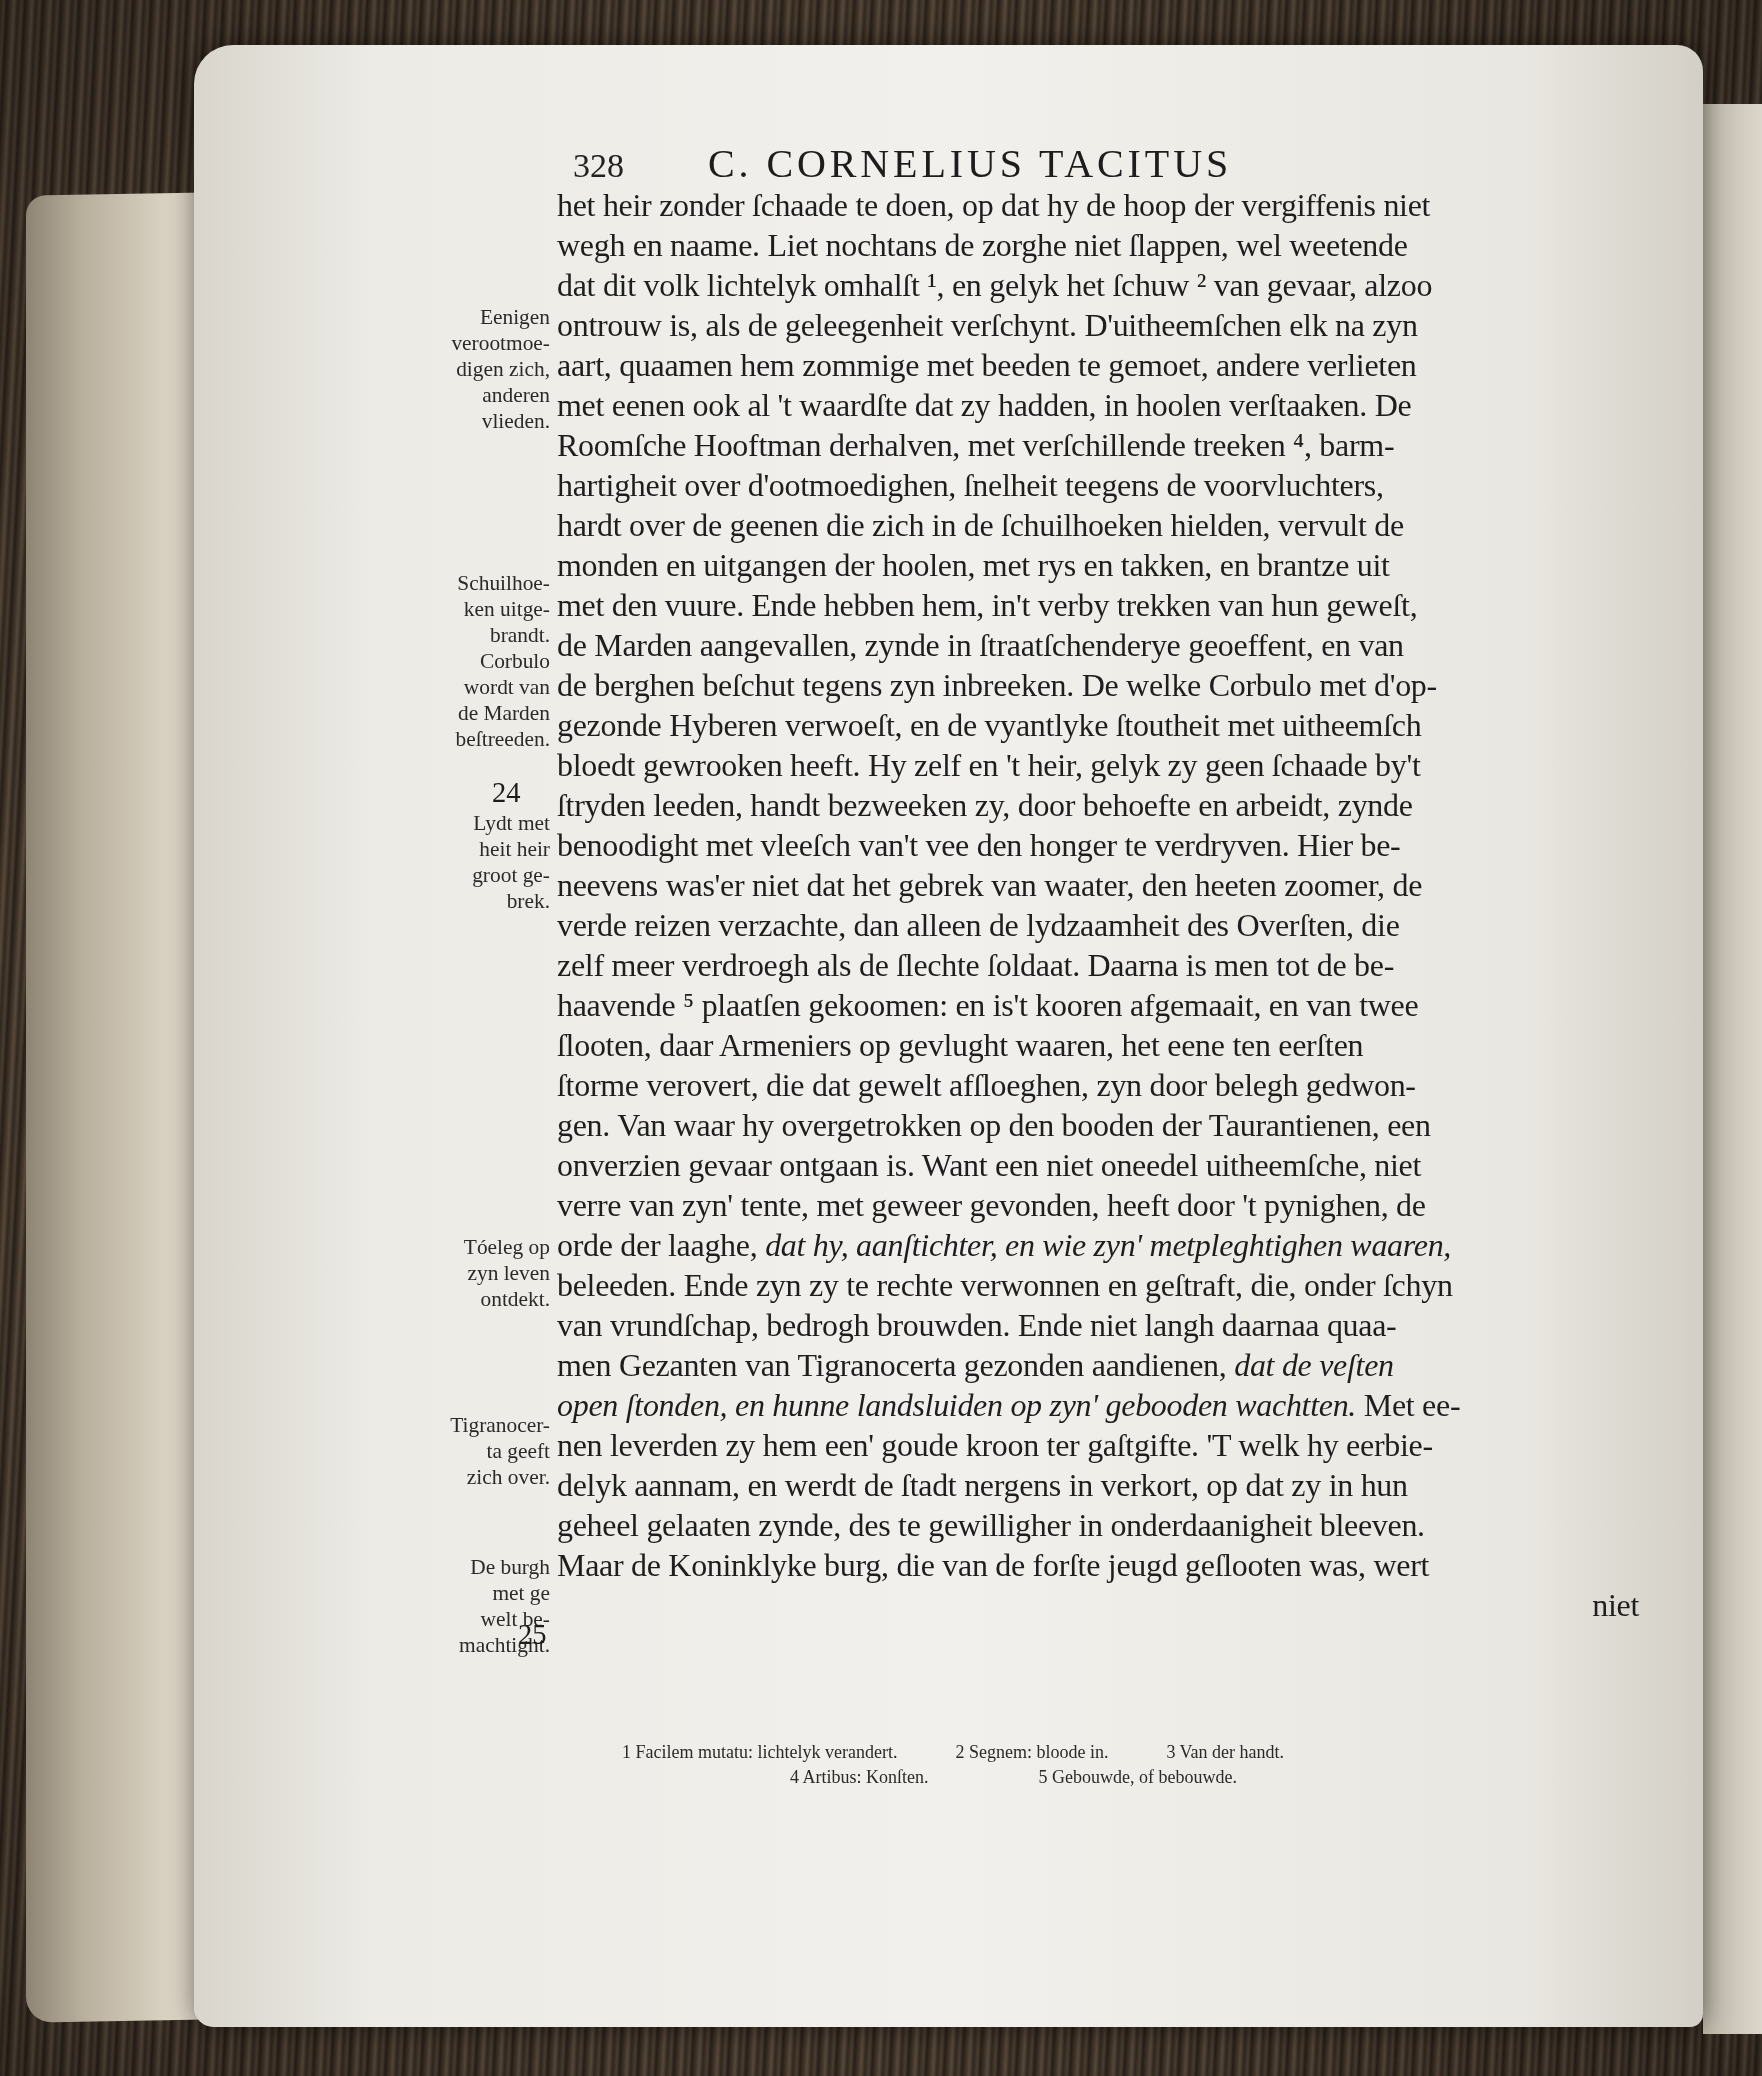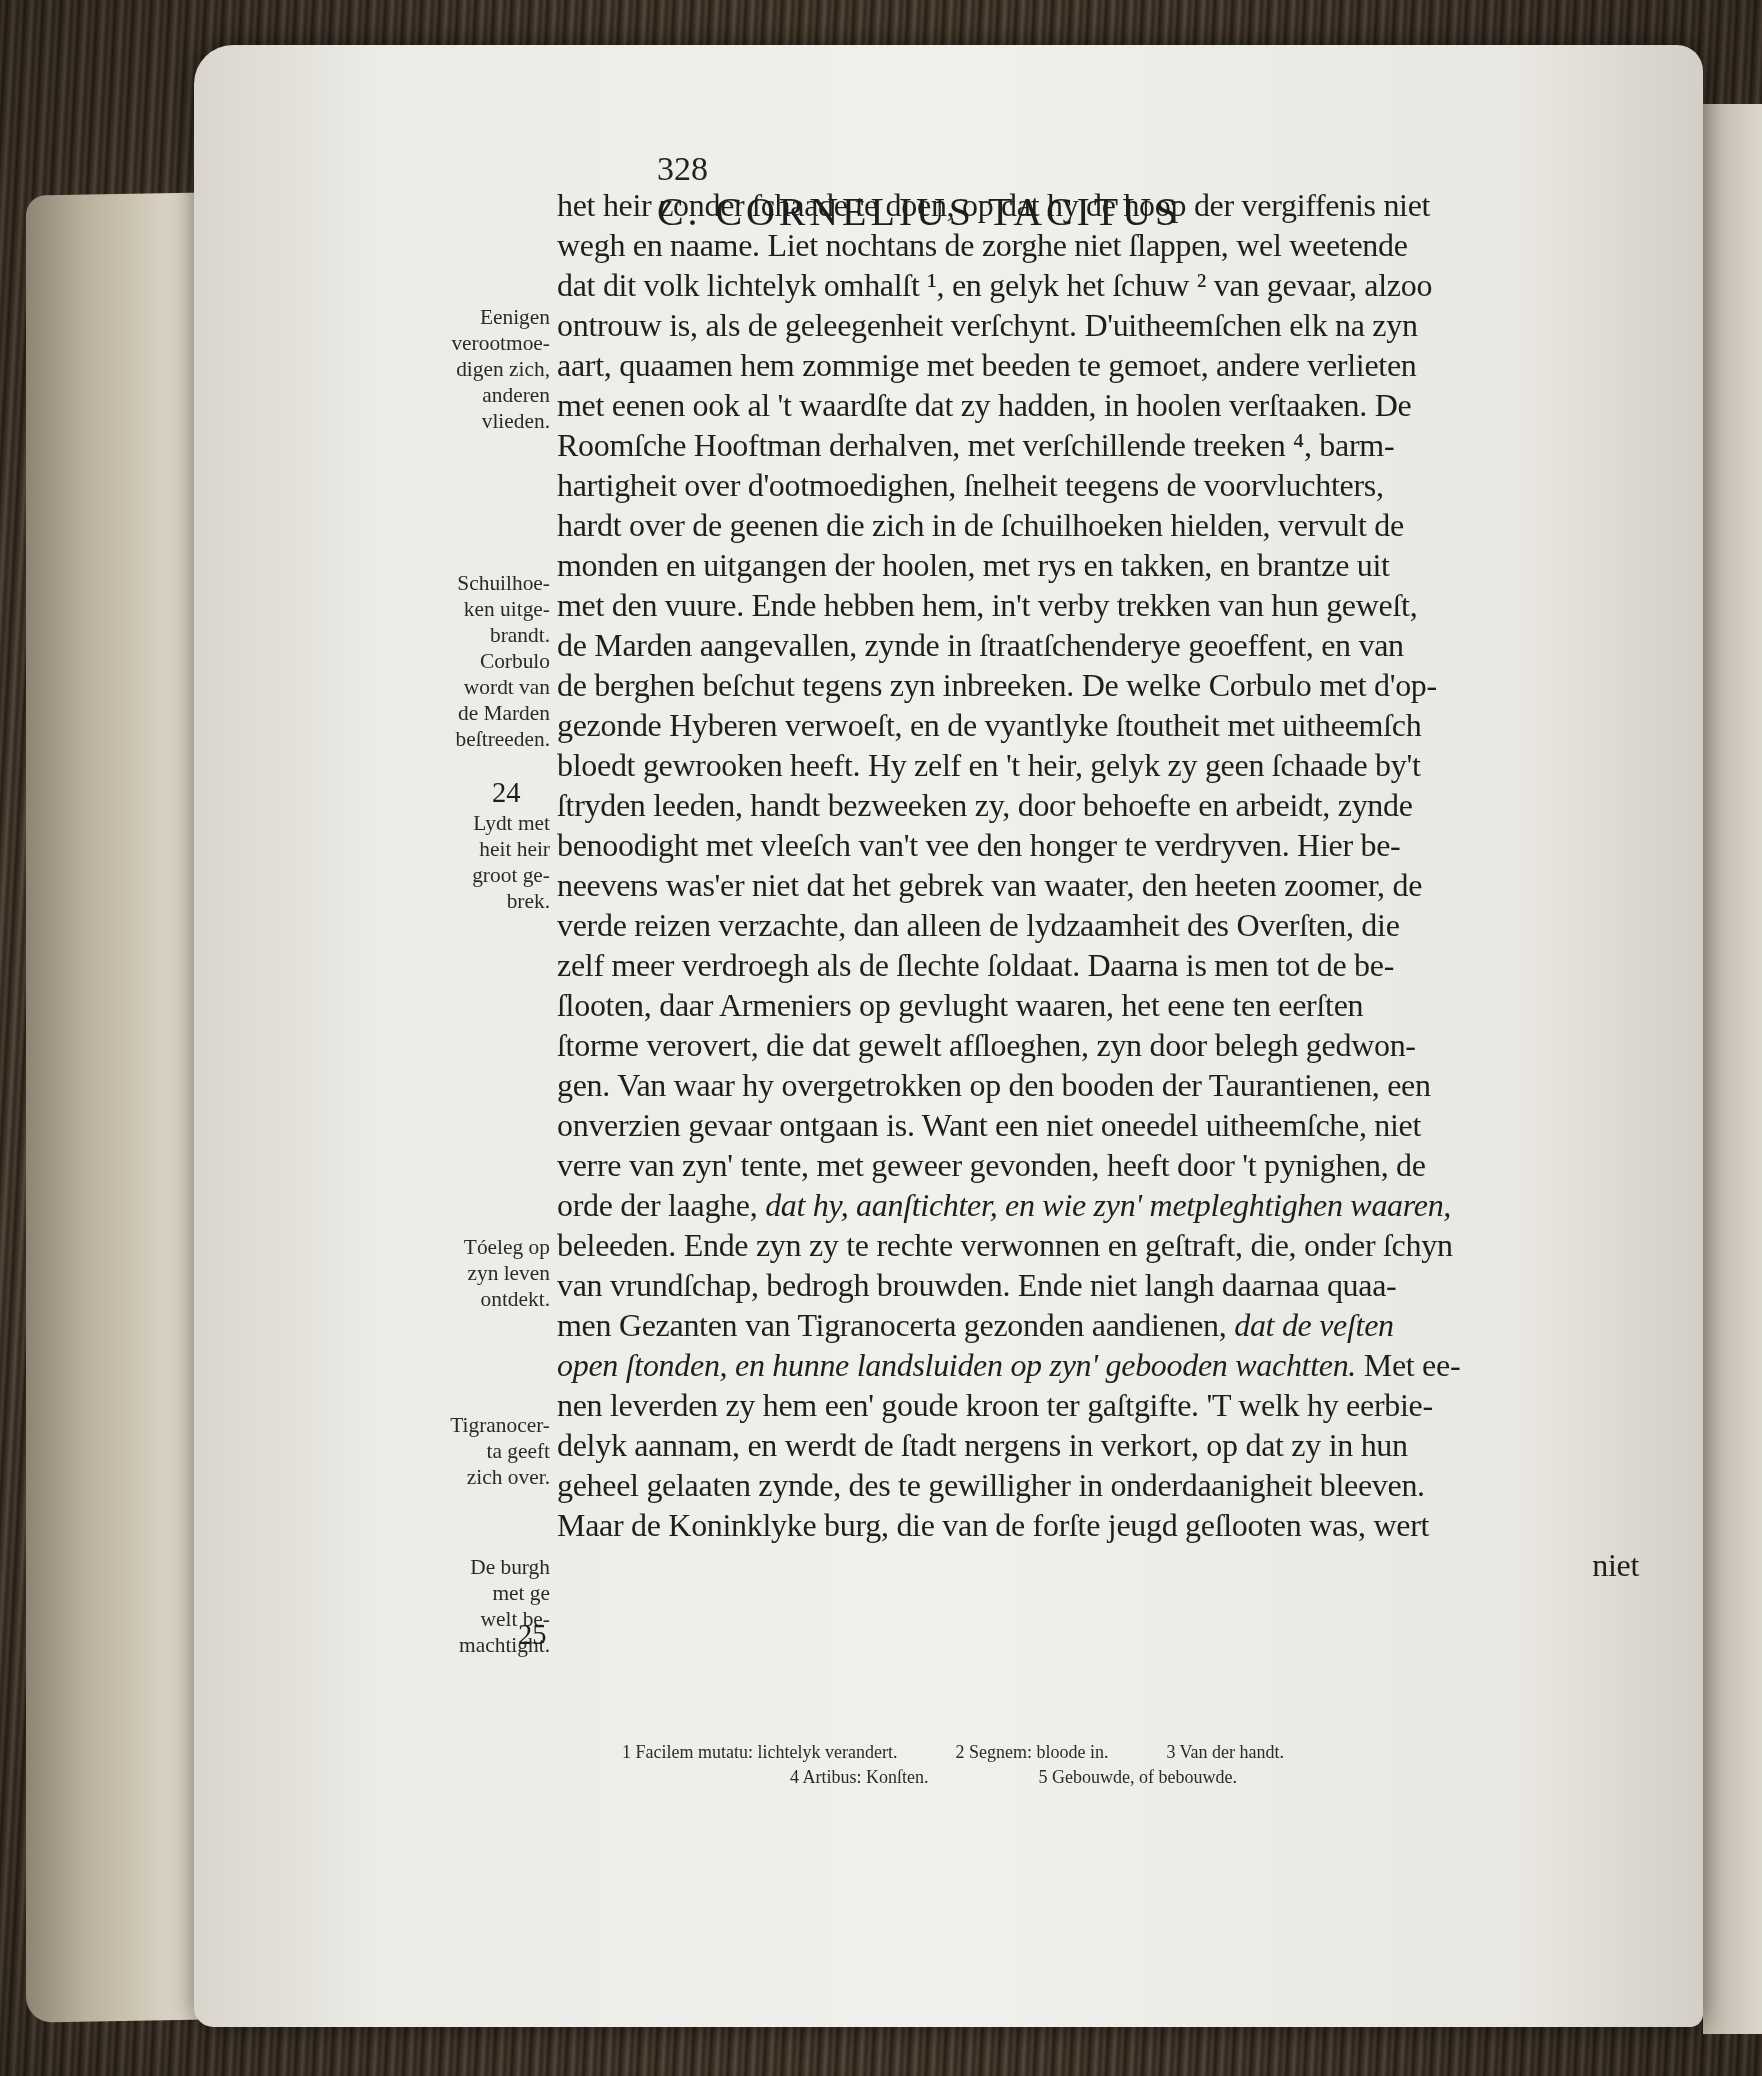--- a/index.html
+++ b/index.html
@@ -9,21 +9,21 @@
     font-family:"Liberation Serif","DejaVu Serif",serif;}
   .wood-shade{position:absolute;inset:0;background:radial-gradient(ellipse at 50% 50%,rgba(0,0,0,0) 40%,rgba(0,0,0,.35) 100%);}
   .page-edge{position:absolute;left:26px;top:194px;width:194px;height:1827px;
     background:linear-gradient(90deg,#8d8474 0%,#b9b09e 30%,#d8d0c0 70%,#e4ddd0 100%);
     border-radius:19.4px 0 0 26px;transform:skewY(-1deg);}
   .page{position:absolute;left:194px;top:45px;width:1509px;height:1982px;
     background:linear-gradient(90deg,#d9d5cc 0%,#ecebe6 12%,#f1f0ec 50%,#e9e7e1 88%,#d3cfc6 100%);
     border-radius:39px 26px 13px 19.4px;box-shadow:0 0 26px rgba(0,0,0,.5);}
   .next-page{position:absolute;left:1703px;top:104px;width:78px;height:1930px;
     background:linear-gradient(90deg,#bdb6a8,#e6e1d8);border-radius:0 19.4px 19.4px 0;}
-  .header{position:absolute;top:150px;left:573px;width:842px;display:flex;align-items:baseline;flex-direction:column;}
+  .header{position:absolute;top:140px;left:573px;width:842px;display:flex;align-items:baseline;}
   .pagenum{font-size:34px;color:#222;}
   .running-title{font-size:40px;letter-spacing:3.9px;color:#1d1d1d;margin-left:84px;}
   .body-text{position:absolute;left:557px;top:185px;width:1082px;}
   .line{font-size:32px;line-height:40px;color:#1e1e1e;white-space:nowrap;
     display:flex;justify-content:space-between;letter-spacing:-0.3px;}
   .line.last-short{justify-content:flex-end;}
   .line .it{font-style:italic;}
   .margin-notes{position:absolute;left:408px;width:142px;font-size:21.4px;line-height:26px;color:#2a2a2a;}
   .mnote{position:absolute;right:0;text-align:right;white-space:nowrap;}
   .section-num{position:absolute;font-size:28.5px;color:#1d1d1d;}
@@ -99,20 +99,23 @@
     <div class="line">
       <span>neevens was'er niet dat het gebrek van waater, den heeten zoomer, de</span>
     </div>
     <div class="line">
       <span>verde reizen verzachte, dan alleen de lydzaamheit des Overſten, die</span>
     </div>
     <div class="line">
       <span>zelf meer verdroegh als de ſlechte ſoldaat. Daarna is men tot de be-</span>
     </div>
     <div class="line">
+      <span>haavende ⁵ plaatſen gekoomen: en is't kooren afgemaait, en van twee</span>
+    </div>
+    <div class="line">
       <span>ſlooten, daar Armeniers op gevlught waaren, het eene ten eerſten</span>
     </div>
     <div class="line">
       <span>ſtorme verovert, die dat gewelt afſloeghen, zyn door belegh gedwon-</span>
     </div>
     <div class="line">
       <span>gen. Van waar hy overgetrokken op den booden der Taurantienen, een</span>
     </div>
     <div class="line">
       <span>onverzien gevaar ontgaan is. Want een niet oneedel uitheemſche, niet</span>

